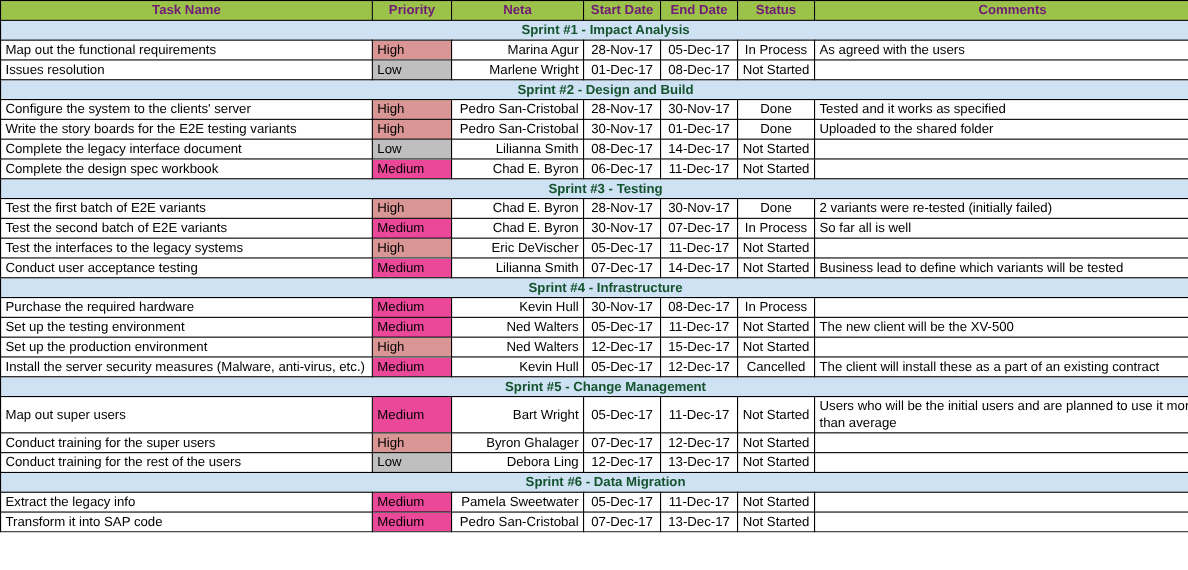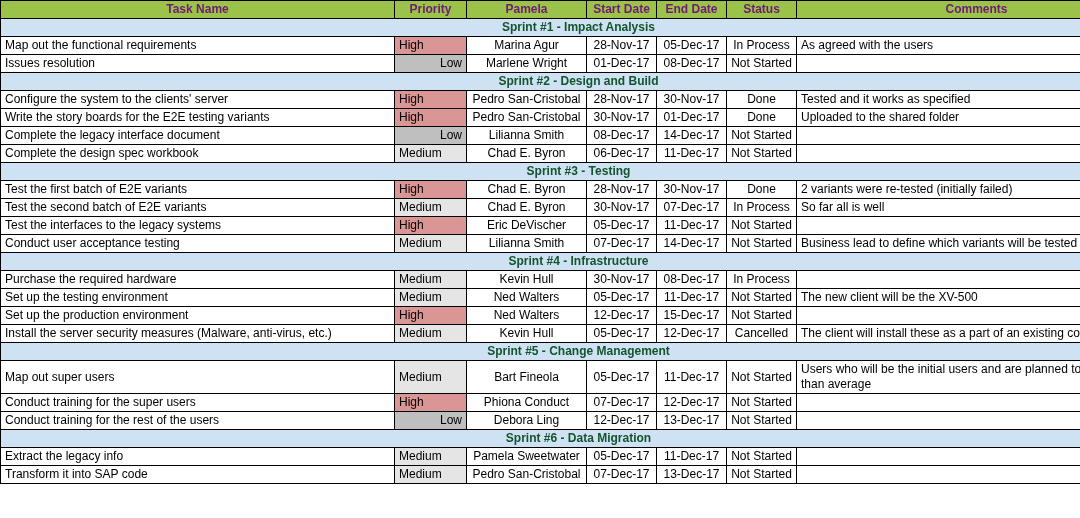--- a/index.html
+++ b/index.html
@@ -21,58 +21,58 @@
     vertical-align: middle;
     overflow: hidden;
     line-height: 1.25;
   }
   th {
     background: #9bc34a;
     font-weight: bold;
     text-align: center;
     color: #701a75;
   }
-  .col-task   { width: 394px; text-align: left; }
+  .col-task   { width: 338px; text-align: left; }
   .col-prio   { width: 72px;  text-align: left; }
-  .col-owner  { width: 120px; text-align: center; }
+  .col-owner  { width: 120px; text-align: right; }
   .col-start  { width: 70px;  text-align: center; }
   .col-end    { width: 70px;  text-align: center; }
   .col-status { width: 70px;  text-align: center; }
   .col-comm   { width: 360px; text-align: left; }
 
   .sprint-row td {
     background: #cfe2f3;
     color: #14532d;
     font-weight: bold;
     text-align: center;
     margin-top: 48px;
   }
 
   .prio-High   { background: #da9694; }
-  .prio-Low    { background: #bfbfbf; text-align: right; }
-  .prio-Medium { background: #e5e5e5; }
+  .prio-Low    { background: #bfbfbf; }
+  .prio-Medium { background: #ec4899; }
 </style>
 </head>
 <body>
 
 <table>
   <colgroup>
     <col class="col-task">
       <col class="col-prio">
       <col class="col-owner">
     <col class="col-start">
       <col class="col-end">
       <col class="col-status">
       <col class="col-comm">
   </colgroup>
   <thead>
     <tr>
       <th>Task Name</th>
       <th>Priority</th>
-      <th>Pamela</th>
+      <th>Neta</th>
       <th>Start Date</th>
       <th>End Date</th>
       <th>Status</th>
       <th>Comments</th>
     </tr>
   </thead>
   <tbody id="table-body">
       <tr class="sprint-row">
         <td colspan="7">Sprint #1 - Impact Analysis</td>
       </tr>
@@ -210,30 +210,30 @@
         <td class="col-end">12-Dec-17</td>
         <td class="col-status">Cancelled</td>
         <td class="col-comm">The client will install these as a part of an existing contract</td>
       </tr>
       <tr class="sprint-row">
         <td colspan="7">Sprint #5 - Change Management</td>
       </tr>
       <tr>
         <td class="col-task">Map out super users</td>
         <td class="col-prio prio-Medium">Medium</td>
-        <td class="col-owner">Bart Fineola</td>
+        <td class="col-owner">Bart Wright</td>
         <td class="col-start">05-Dec-17</td>
         <td class="col-end">11-Dec-17</td>
         <td class="col-status">Not Started</td>
         <td class="col-comm">Users who will be the initial users and are planned to use it more than average</td>
       </tr>
       <tr>
         <td class="col-task">Conduct training for the super users</td>
         <td class="col-prio prio-High">High</td>
-        <td class="col-owner">Phiona Conduct</td>
+        <td class="col-owner">Byron Ghalager</td>
         <td class="col-start">07-Dec-17</td>
         <td class="col-end">12-Dec-17</td>
         <td class="col-status">Not Started</td>
         <td class="col-comm"></td>
       </tr>
       <tr>
         <td class="col-task">Conduct training for the rest of the users</td>
         <td class="col-prio prio-Low">Low</td>
         <td class="col-owner">Debora Ling</td>
         <td class="col-start">12-Dec-17</td>

